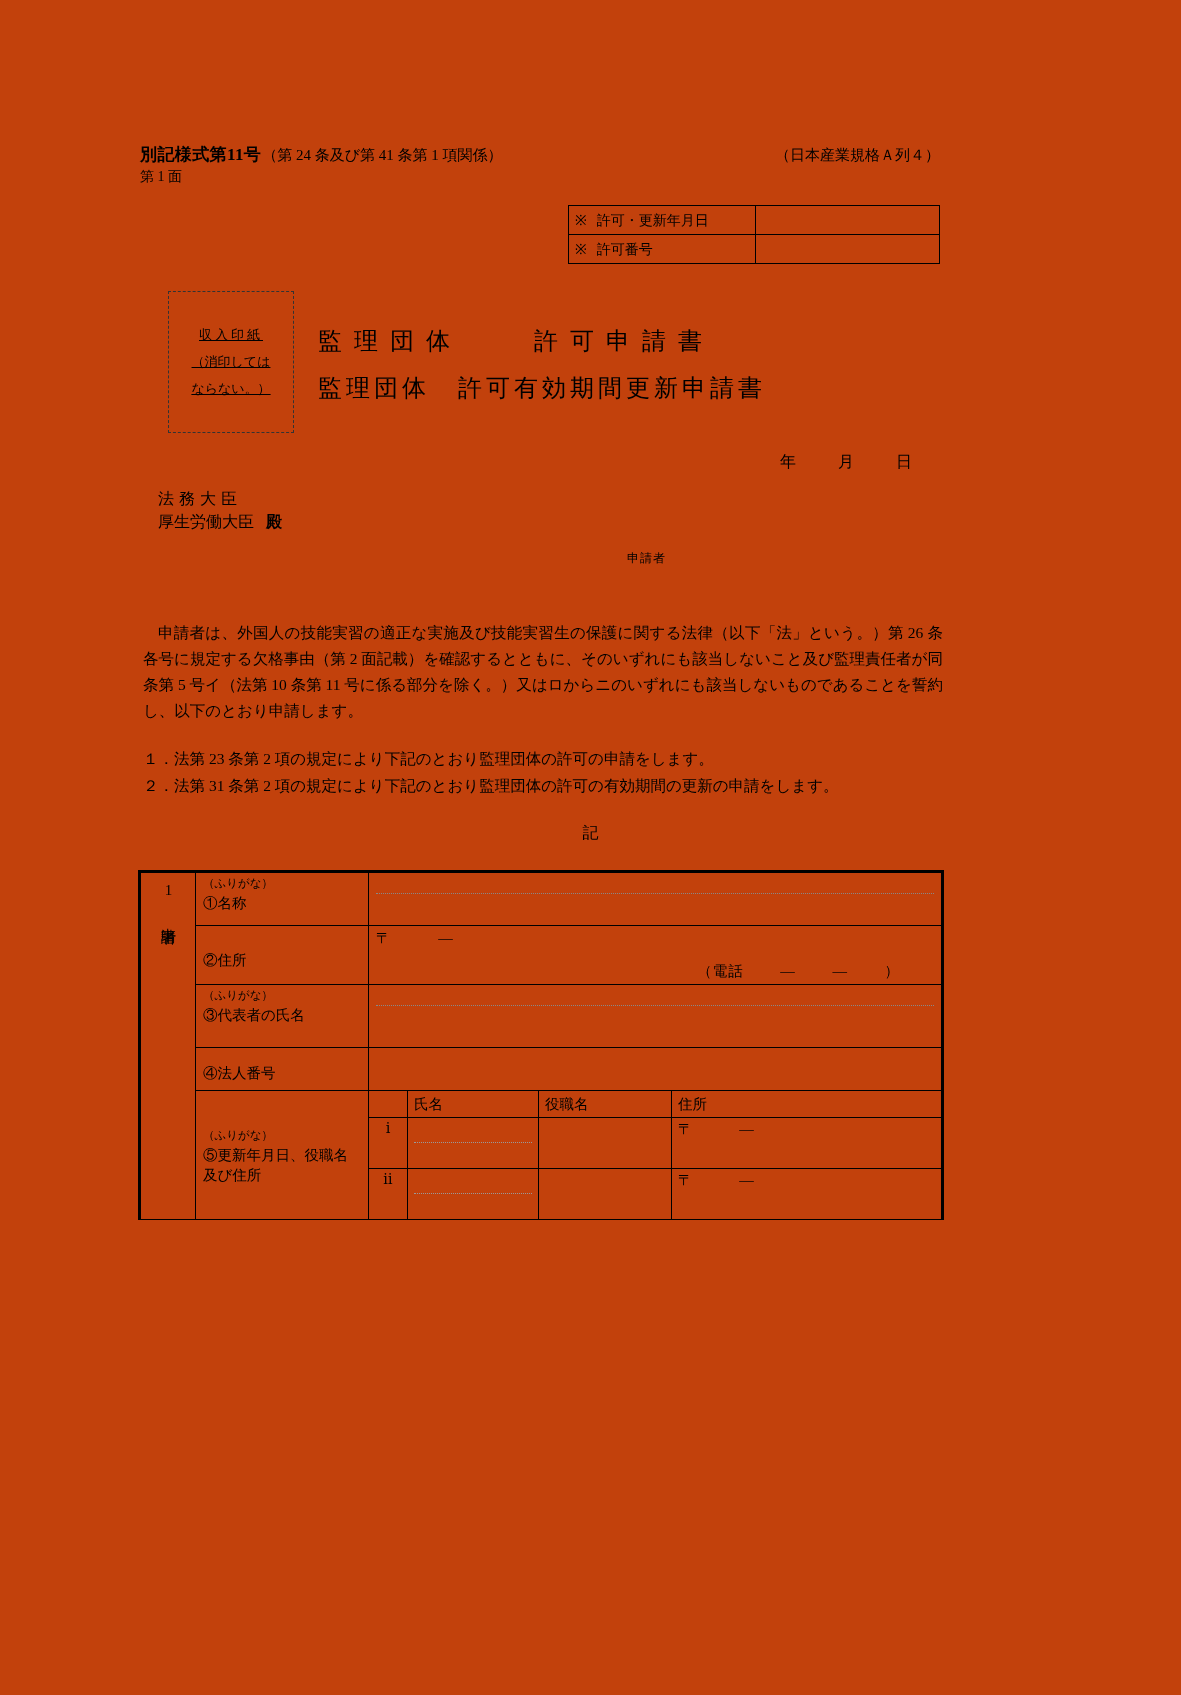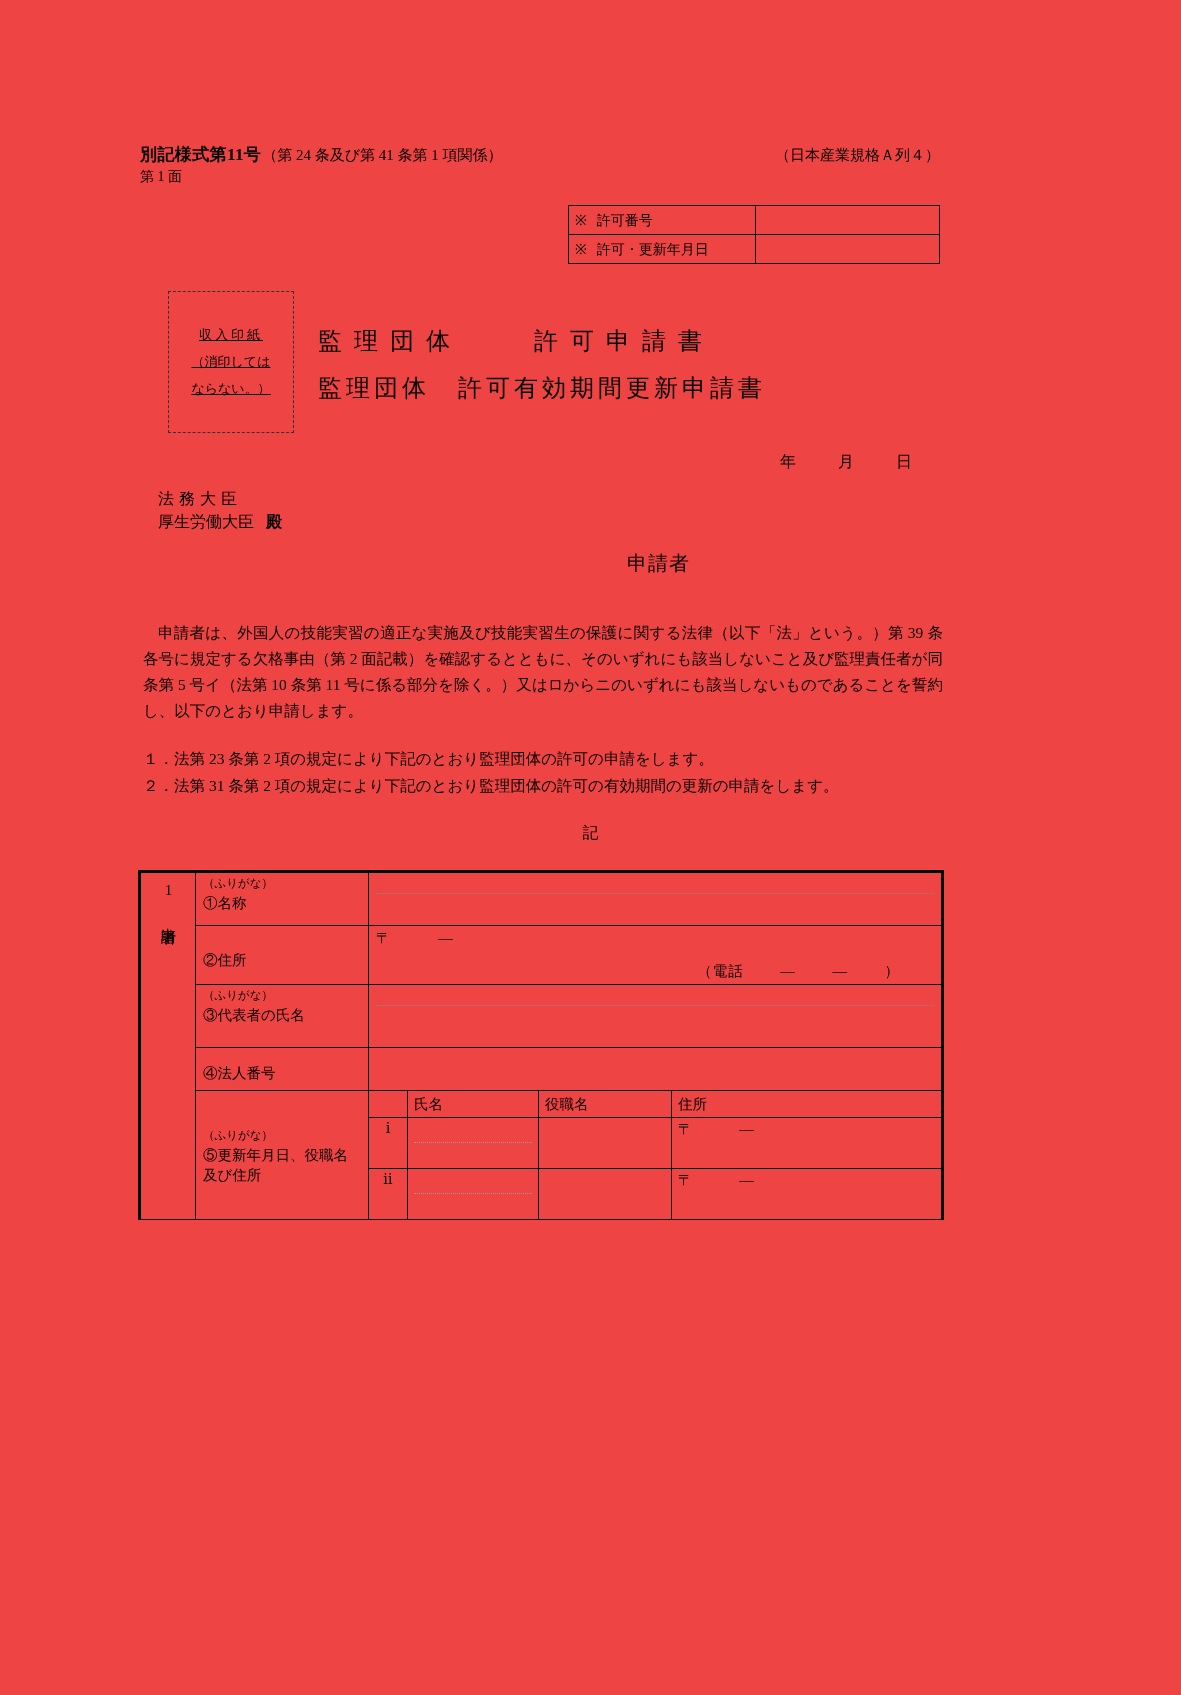--- a/index.html
+++ b/index.html
@@ -13,21 +13,21 @@
     position: relative;
     font-family: "Liberation Serif", "DejaVu Serif", serif;
     color: #000000;
     overflow: hidden;
   }
   .page {
     position: absolute;
     left: 0; top: 0;
     width: 1181px;
     height: 1695px;
-    background: #ef4444;
+    background: #c2410c;
   }
 
   
   .hdr-row {
     position: absolute;
     left: 140px;
     top: 143px;
     width: 800px;
     display: flex;
     align-items: baseline;
@@ -141,21 +141,21 @@
   .addr-b { letter-spacing: 0px; }
   .dono {
     font-size: 16px;
     font-weight: bold;
     margin-left: 12px;
   }
   .applicant-label {
     position: absolute;
     left: 627px;
     top: 550px;
-    font-size: 20px;
+    font-size: 12px;
     letter-spacing: 1px;
   }
 
   
   .para {
     position: absolute;
     left: 143px;
     top: 620px;
     width: 800px;
     font-size: 15.5px;
@@ -282,27 +282,27 @@
       <span class="form-ref">（第 24 条及び第 41 条第 1 項関係）</span>
     </div>
     <div class="jis-note">（日本産業規格Ａ列４）</div>
   </div>
   <div class="page-face">第 1 面</div>
 
   <table class="officials">
     <tbody>
         <tr>
       <td class="lbl">
-        <span class="ast">※</span><span>許可番号</span>
+        <span class="ast">※</span><span>許可・更新年月日</span>
       </td>
       <td class="val"></td>
     </tr>
     <tr>
       <td class="lbl">
-        <span class="ast">※</span><span>許可・更新年月日</span>
+        <span class="ast">※</span><span>許可番号</span>
       </td>
       <td class="val"></td>
     </tr>
   </tbody>
     </table>
 
   <div class="stampbox">
     <div class="stamp-l1">収入印紙</div>
     <div>（消印しては</div>
     <div>ならない。）</div>
@@ -316,21 +316,21 @@
     <span>月</span>
     <span>日</span>
   </div>
 
   <div class="addressee">
     <div class="addr-a">法務大臣</div>
     <div class="addr-b"><span>厚生労働大臣</span><span class="dono">殿</span></div>
   </div>
   <div class="applicant-label">申請者</div>
 
-  <div class="para">申請者は、外国人の技能実習の適正な実施及び技能実習生の保護に関する法律（以下「法」という。）第 39 条各号に規定する欠格事由（第 2 面記載）を確認するとともに、そのいずれにも該当しないこと及び監理責任者が同条第 5 号イ（法第 10 条第 11 号に係る部分を除く。）又はロからニのいずれにも該当しないものであることを誓約し、以下のとおり申請します。</div>
+  <div class="para">申請者は、外国人の技能実習の適正な実施及び技能実習生の保護に関する法律（以下「法」という。）第 26 条各号に規定する欠格事由（第 2 面記載）を確認するとともに、そのいずれにも該当しないこと及び監理責任者が同条第 5 号イ（法第 10 条第 11 号に係る部分を除く。）又はロからニのいずれにも該当しないものであることを誓約し、以下のとおり申請します。</div>
 
   <div class="items">
     <div>１．法第 23 条第 2 項の規定により下記のとおり監理団体の許可の申請をします。</div>
     <div>２．法第 31 条第 2 項の規定により下記のとおり監理団体の許可の有効期間の更新の申請をします。</div>
   </div>
 
   <div class="ki">記</div>
 
   <table class="formtable">
 

